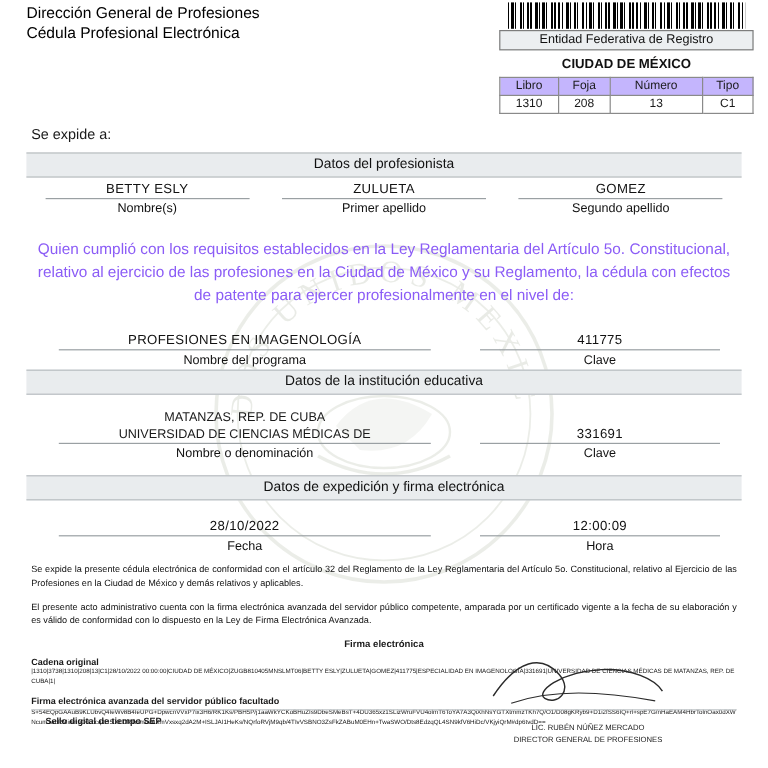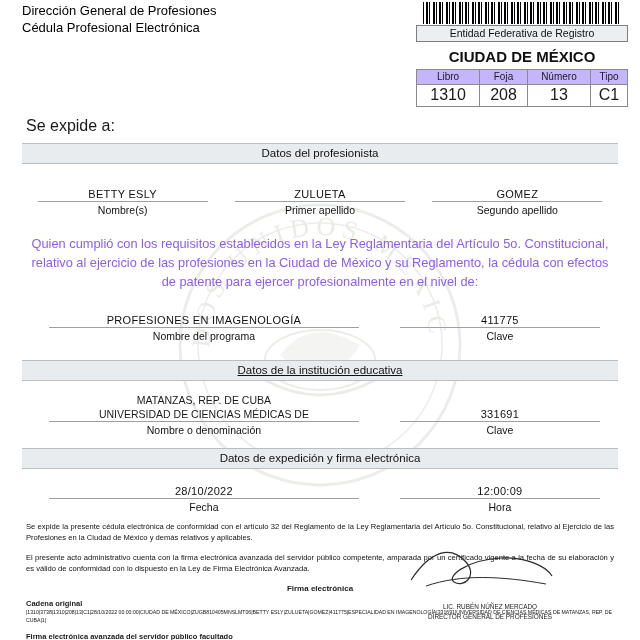--- a/index.html
+++ b/index.html
@@ -72,62 +72,62 @@
   .reg-label {
     border: 1px solid #7d7d7d;
     background: #eceff1;
     text-align: center;
     font-size: 10.5px;
     padding: 1px 0 2px 0;
     color: #111;
   }
   .cdmx {
     text-align: center;
-    font-size: 15px;
+    font-size: 11px;
     font-weight: bold;
     padding: 6px 0 4px 0;
     color: #111;
   }
   table.libro {
     border-collapse: collapse;
     width: 100%;
     font-size: 10px;
   }
   table.libro th, table.libro td {
     border: 1px solid #8a8a8a;
     text-align: center;
     padding: 1px 0 2px 0;
     font-weight: normal;
   }
   table.libro th {
     background: #c4b5fd;
     font-size: 10px;
   }
-  table.libro td { font-size: 16px; }
+  table.libro td { font-size: 10px; }
 
   
   .band {
     background: #e9ecee;
     border-top: 1px solid #b9bec1;
     border-bottom: 1px solid #b9bec1;
     text-align: center;
     font-size: 11.5px;
     padding: 3px 0 4px 0;
     margin: 4px 22px 0 22px;
     color: #111;
   }
   .se-expide {
-    font-size: 16px;
+    font-size: 12px;
     padding: 10px 0 4px 26px;
   }
 
   
   .cols3 {
     display: flex;
-    margin: 24px 24px 0 24px;
+    margin: 4px 24px 0 24px;
     text-align: center;
   }
   .cols3 > div { flex: 1; }
   .val {
     font-size: 11px;
     letter-spacing: 0.3px;
     color: #111;
     padding-bottom: 1px;
   }
   .cap {
@@ -312,21 +312,21 @@
         <div class="cap-line"></div>
         <div class="cap">Nombre del programa</div>
       </div>
       <div class="right">
         <div class="val">411775</div>
         <div class="cap-line"></div>
         <div class="cap">Clave</div>
       </div>
     </div>
 
-    <div class="band" style="margin-top:18px;text-decoration:underline;">Datos de la institución educativa</div>
+    <div class="band" style="margin-top:2px;">Datos de la institución educativa</div>
 
     <div class="cols2 inst-wrap">
       <div class="left">
         <div class="inst-name">MATANZAS, REP. DE CUBA</div>
         <div class="inst-name">UNIVERSIDAD DE CIENCIAS MÉDICAS DE</div>
         <div class="cap-line"></div>
         <div class="cap">Nombre o denominación</div>
       </div>
       <div class="right" style="align-self:flex-end;">
         <div class="val">331691</div>

